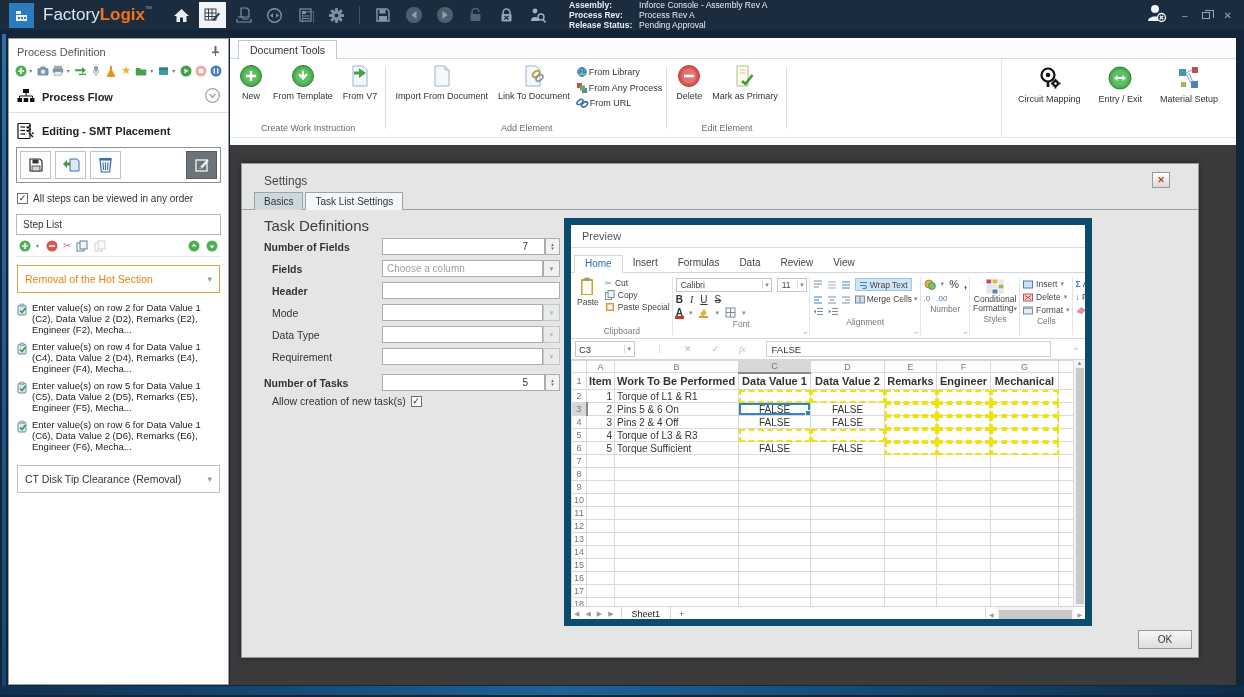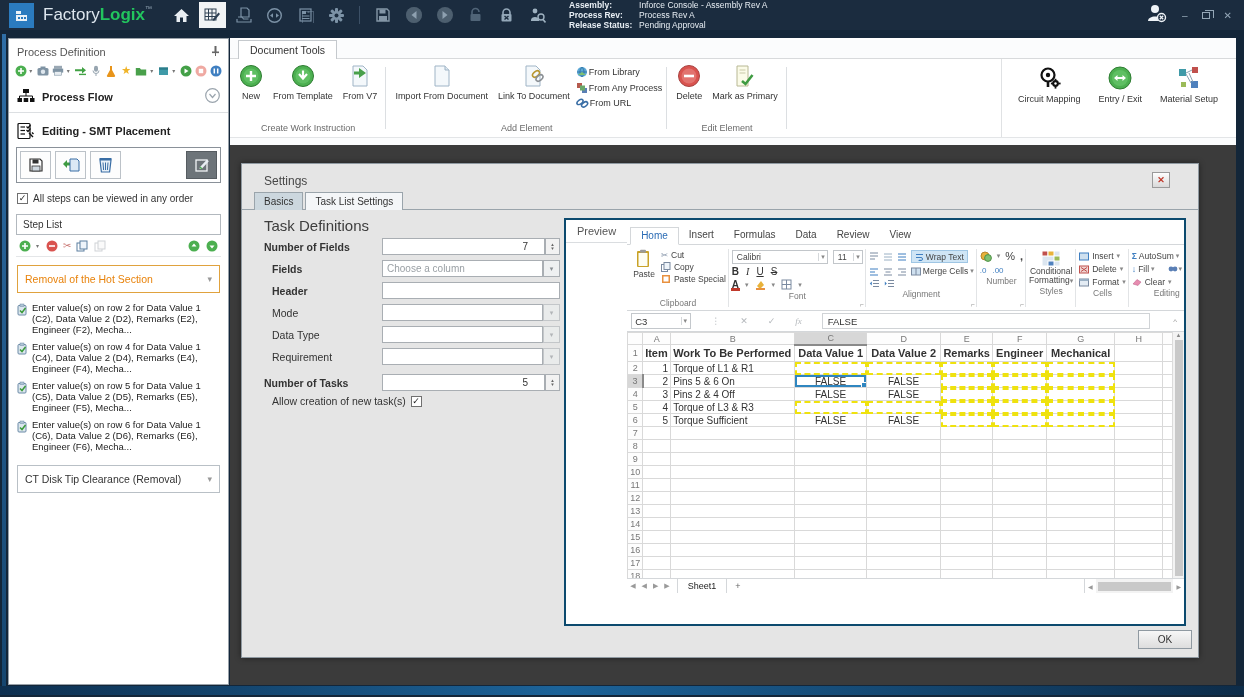--- a/index.html
+++ b/index.html
@@ -3,21 +3,21 @@
 <meta charset="utf-8">
 <style>
   * { margin:0; padding:0; box-sizing:border-box; }
   body { font-family:"Liberation Sans", sans-serif; background:#0b1828; }
   .screen { position:relative; width:1244px; height:697px; background:#132639; overflow:hidden; }
 
   
   .titlebar { position:absolute; left:0; top:0; right:0; height:30px; background:#1b2c3f; display:flex; align-items:center; }
   .logo-sq { width:25px; height:25px; background:#2b7bbf; margin-left:9px; display:flex; align-items:center; justify-content:center; flex:0 0 auto; }
   .app-name { color:#dde6ee; font-size:17px; margin-left:9px; white-space:nowrap; }
-  .app-name b { color:#22c55e; font-weight:bold; }
+  .app-name b { color:#f97316; font-weight:bold; }
   .tm { font-size:7px; vertical-align:top; color:#93a5b5; }
   .tb-icons { display:flex; align-items:center; margin-left:14px; }
   .tb-ico { width:27px; height:26px; display:flex; align-items:center; justify-content:center; margin:0 2px; }
   .tb-ico.active { background:#f2f4f6; }
   .tb-sep { width:1px; height:18px; background:#3c5066; margin:0 7px; }
   .asm { margin-left:16px; font-size:8.5px; color:#e8eef4; line-height:10px; white-space:nowrap; }
   .asm-row b { display:inline-block; width:70px; font-weight:bold; }
   .tb-right { margin-left:auto; display:flex; align-items:center; margin-right:12px; }
   .winbtn { font-size:10px; margin-left:14px; color:#94a7b7; }
   .restore-ico { width:8px; height:7px; border:1px solid #94a7b7; position:relative; margin-left:14px; }
@@ -81,21 +81,21 @@
   .fctl { position:absolute; left:118px; top:0; width:178px; height:17px; border:1px solid #a9aeb3; background:#fff; font-size:10px; color:#333; font-family:"Liberation Sans",sans-serif; padding:0 16px 0 4px; }
   .fctl.num { text-align:right; }
   .spin { position:absolute; left:281px; top:0; width:15px; height:17px; border:1px solid #a9aeb3; background:#f2f2f2; display:flex; flex-direction:column; align-items:center; justify-content:center; font-size:4.5px; color:#666; line-height:4px; }
   .ddbtn { position:absolute; left:279px; top:0; width:17px; height:17px; border:1px solid #a9aeb3; background:#eef0f1; color:#8a8f94; font-size:7px; display:flex; align-items:center; justify-content:center; }
   .fctl::placeholder { color:#9aa0a5; }
   .fctl:disabled { background:#fff; }
   .chkline { position:absolute; left:8px; top:157px; display:flex; align-items:center; gap:5px; font-size:10.5px; color:#333; }
   .okbtn { position:absolute; right:6px; bottom:8px; width:54px; height:19px; background:linear-gradient(#f7f7f7,#dddddd); border:1px solid #8f99a1; font-size:10px; color:#333; display:flex; align-items:center; justify-content:center; }
 
   
-  .preview { position:absolute; left:322px; top:54px; width:622px; height:408px; background:#fff; border:2px solid #0c4a6e; display:flex; }
+  .preview { position:absolute; left:322px; top:54px; width:528px; height:408px; background:#fff; border:7px solid #0c4a6e; display:flex; flex-direction:column; }
   .pv-title { height:23px; border-bottom:1px solid #dadde0; font-size:11px; color:#555; display:flex; align-items:center; padding:0 11px; flex:0 0 auto; }
   .xl { flex:1; display:flex; flex-direction:column; padding-top:7px; overflow:hidden; }
   .xl-tabs { display:flex; height:18px; font-size:10px; color:#444; padding-left:3px; border-bottom:1px solid #d4d7da; flex:0 0 auto; }
   .xl-tab { padding:2px 10px 0; }
   .xl-tab.active { color:#2b6cb5; border:1px solid #d4d7da; border-bottom:1px solid #fff; background:#fff; margin-bottom:-1px; }
   .xl-ribbon { height:66px; display:flex; border-bottom:1px solid #d4d7da; font-size:8.5px; color:#444; flex:0 0 auto; }
   .xgrp { display:flex; flex-direction:column; padding:2px 3px 0; position:relative; }
   .xgrp:after { content:''; position:absolute; right:0; top:4px; bottom:3px; width:1px; background:#e2e4e6; }
   .xgrp-body { display:flex; flex:1; gap:3px; }
   .xgrp-label { font-size:8.5px; color:#777; text-align:center; padding:1px 0 2px; }

